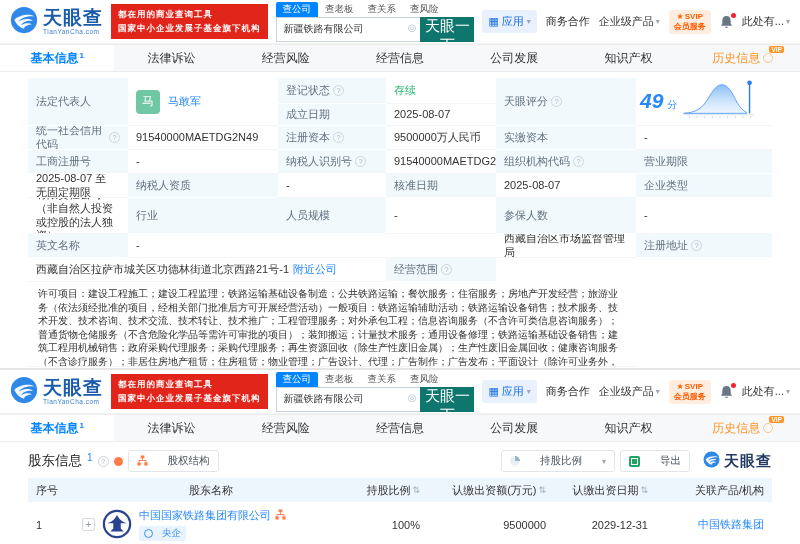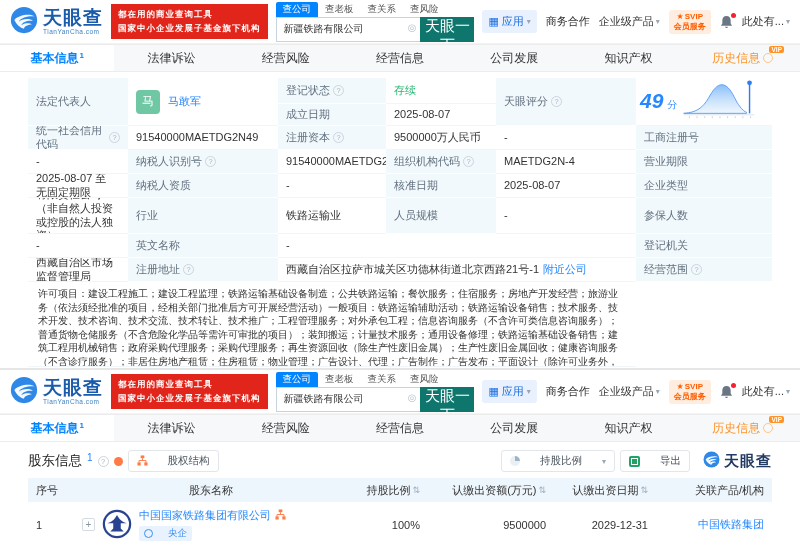--- a/index.html
+++ b/index.html
@@ -71,21 +71,21 @@
   .thc{justify-content:center}.thr{justify-content:flex-end}
   .sort{font-size:9px;color:#9ab0c2;cursor:pointer}
   .sh-row{min-height:46px;border-bottom:1px solid #eef2f5}
   .td{padding:0 8px}
   .tdr{text-align:right}
   .cname{display:flex;align-items:center;gap:7px}
   .expand{width:13px;height:13px;border:1px solid #d5dbe2;border-radius:2px;color:#8a97a5;font-size:10px;line-height:11px;text-align:center;background:#fff;cursor:pointer}
   .name-col{display:flex;flex-direction:column;gap:3px}
   .name-line{display:flex;align-items:center;gap:4px}
   .name-link{color:#2688ff;font-size:11px;text-decoration:none;cursor:pointer}
-  .tag-central{display:inline-flex;align-items:center;gap:15px;background:#e9f3ff;color:#3a8ff0;font-size:9.5px;padding:1px 5px;border-radius:2px;width:max-content}
+  .tag-central{display:inline-flex;align-items:center;gap:9px;background:#e9f3ff;color:#3a8ff0;font-size:9.5px;padding:1px 5px;border-radius:2px;width:max-content}
   .tag-ico{width:9px;height:9px;border:1px solid #3a8ff0;border-radius:50%}
 </style>
 </head>
 <body>
 
 <section class="shot shot1">
 
   <header class="tyc-header">
     <div class="logo">
       <span><svg width="28" height="28" viewBox="0 0 32 32">
@@ -211,55 +211,53 @@
     <div class="cell lbl">
         <span>统一社会信用代码</span>
         <span class="q">?</span>
       </div>
     <div class="cell">91540000MAETDG2N49</div>
     <div class="cell lbl">
         <span>注册资本</span>
         <span class="q">?</span>
       </div>
     <div class="cell">9500000万人民币</div>
+    <div class="cell lbl">实缴资本</div>
     <div class="cell">-</div>
 
     <div class="cell lbl">工商注册号</div>
     <div class="cell">-</div>
     <div class="cell lbl">
         <span>纳税人识别号</span>
         <span class="q">?</span>
       </div>
     <div class="cell">91540000MAETDG2N49</div>
     <div class="cell lbl">
         <span>组织机构代码</span>
         <span class="q">?</span>
       </div>
-    <div class="cell">MAETDG2N-4</div>
 
     <div class="cell lbl">营业期限</div>
     <div class="cell">2025-08-07 至 无固定期限</div>
     <div class="cell lbl">纳税人资质</div>
     <div class="cell">-</div>
     <div class="cell lbl">核准日期</div>
     <div class="cell">2025-08-07</div>
 
     <div class="cell lbl">企业类型</div>
     <div class="cell">有限责任公司（非自然人投资或控股的法人独资）</div>
     <div class="cell lbl">行业</div>
-    <div class="cell">铁路运输业</div>
     <div class="cell lbl">人员规模</div>
     <div class="cell">-</div>
 
     <div class="cell lbl">参保人数</div>
     <div class="cell">-</div>
     <div class="cell lbl">英文名称</div>
     <div class="cell cs3">-</div>
 
-    <div class="cell lbl">登记机关</div>
     <div class="cell">西藏自治区市场监督管理局</div>
     <div class="cell lbl">
         <span>注册地址</span>
         <span class="q">?</span>
       </div>
     <div class="cell cs3 wrapv">
       <span>西藏自治区拉萨市城关区功德林街道北京西路21号-1</span>
       <a class="link">附近公司</a>
     </div>
 

